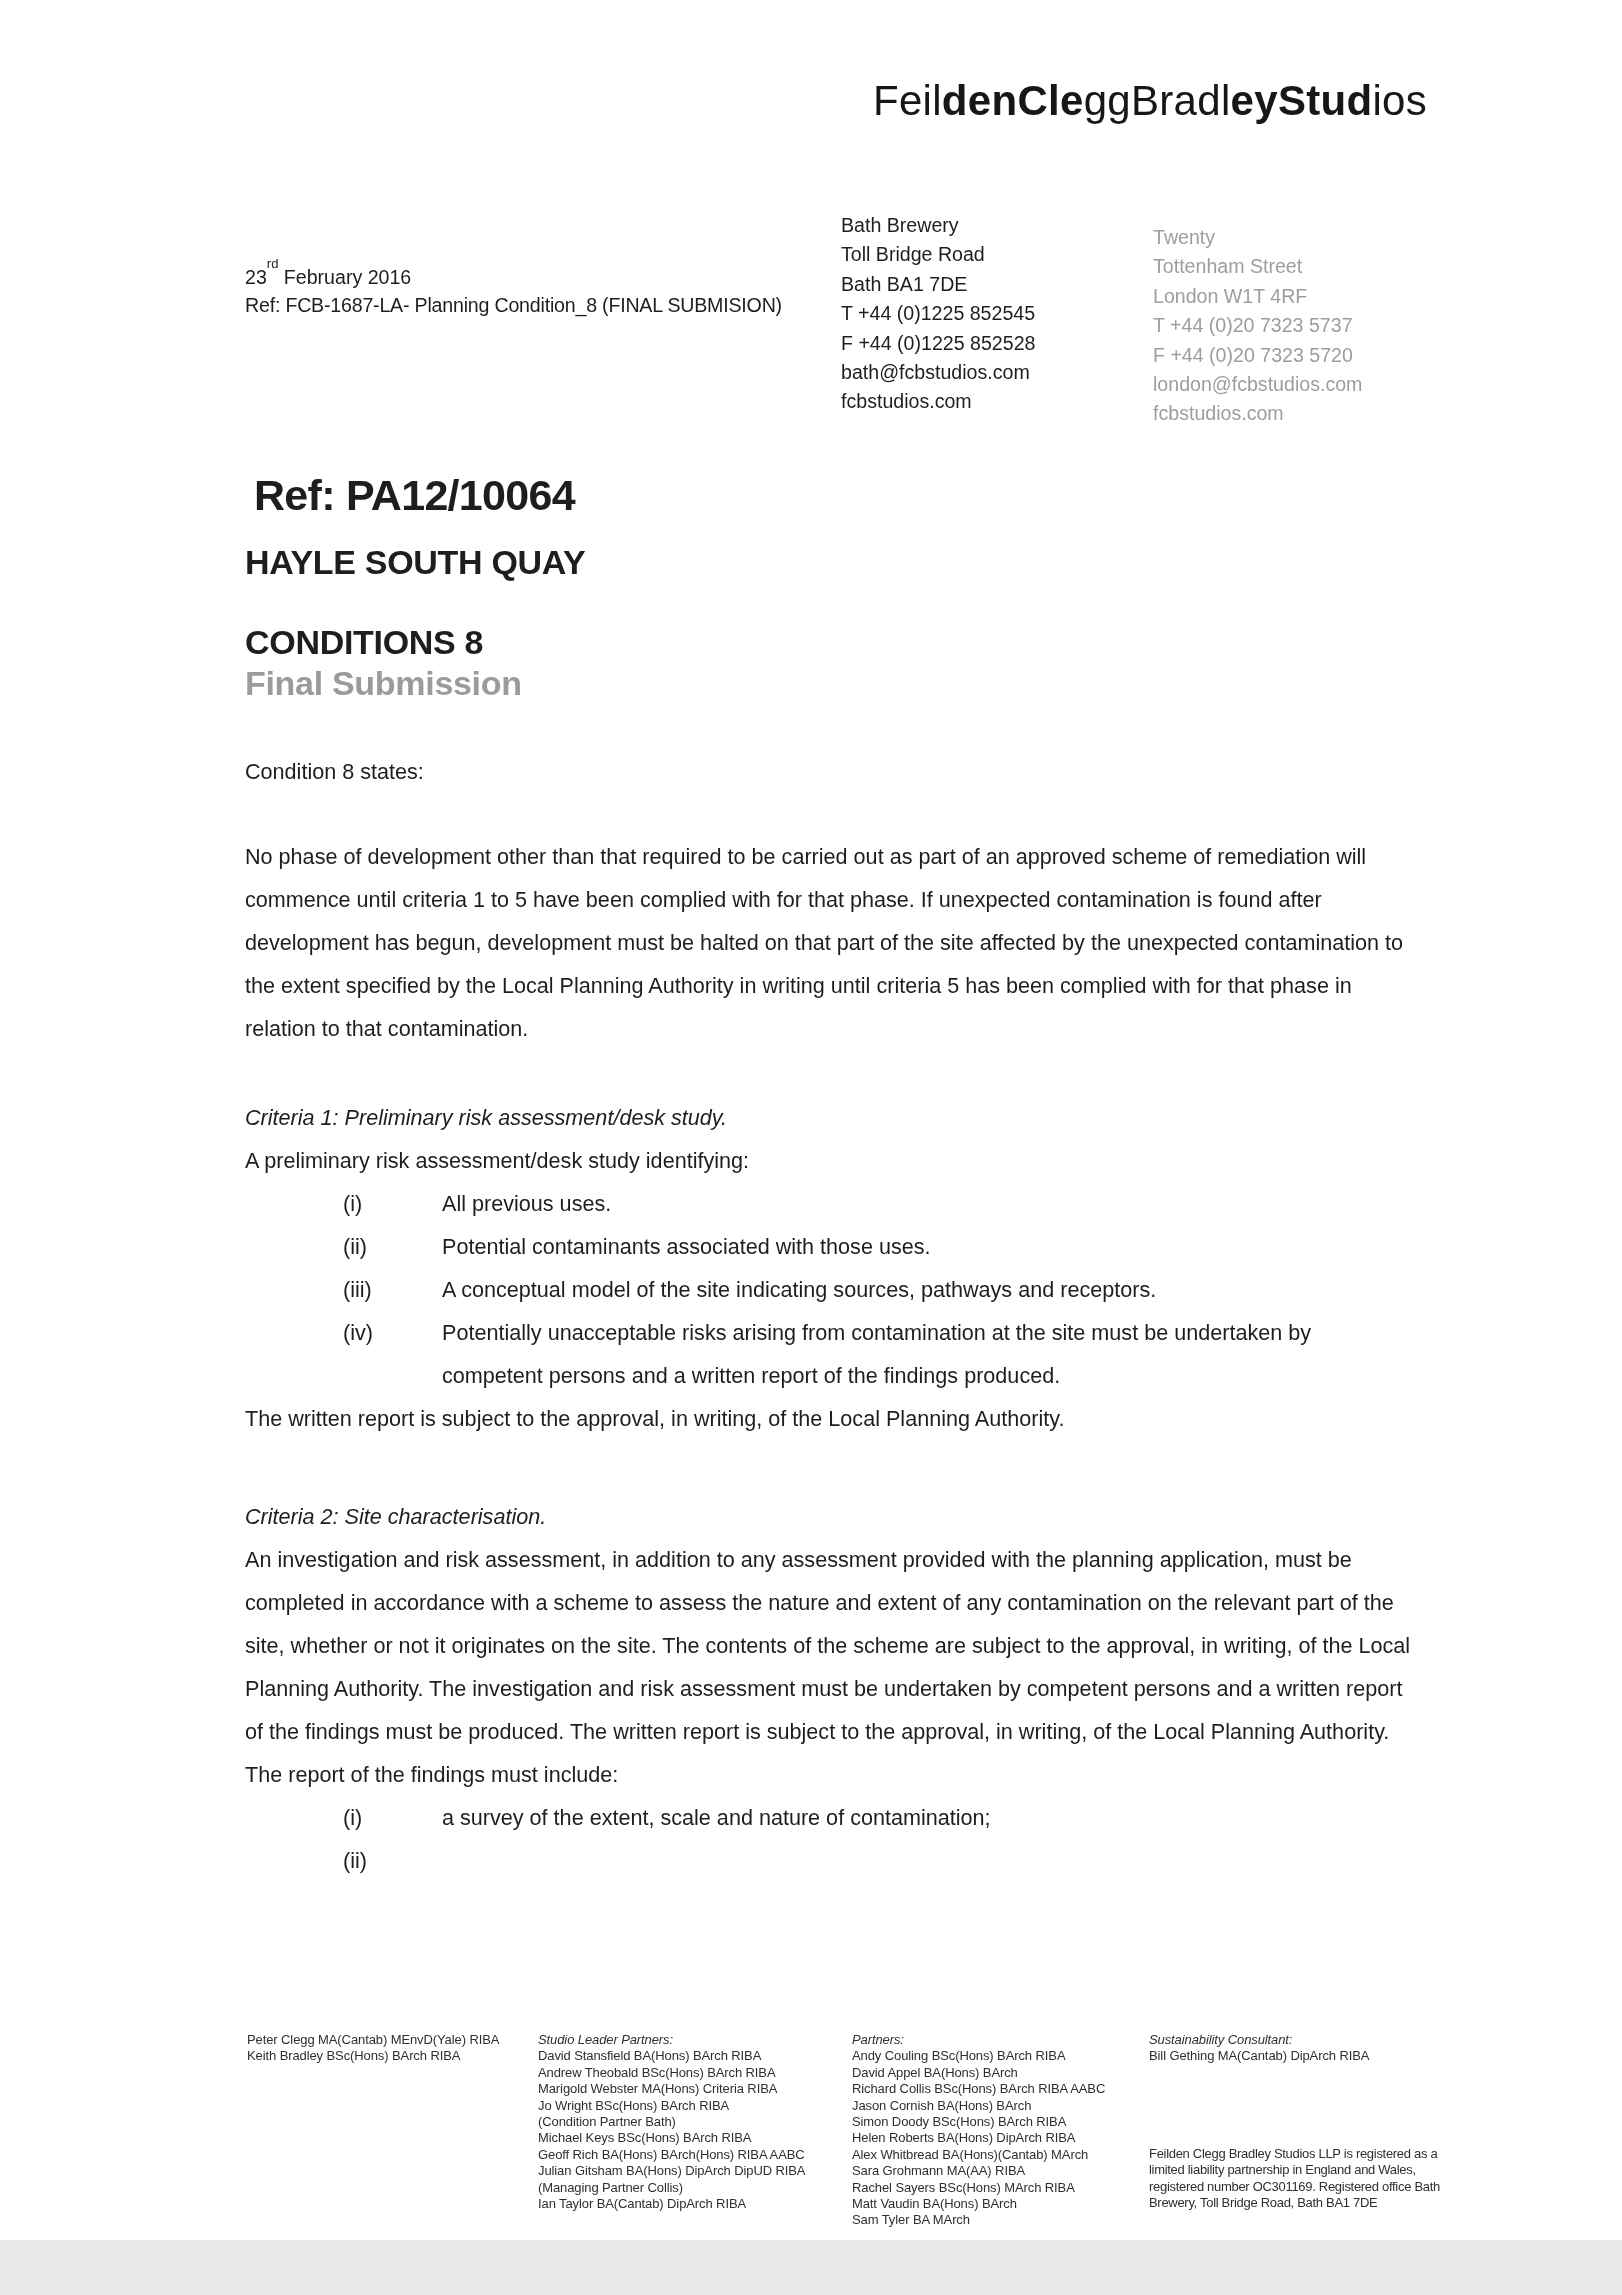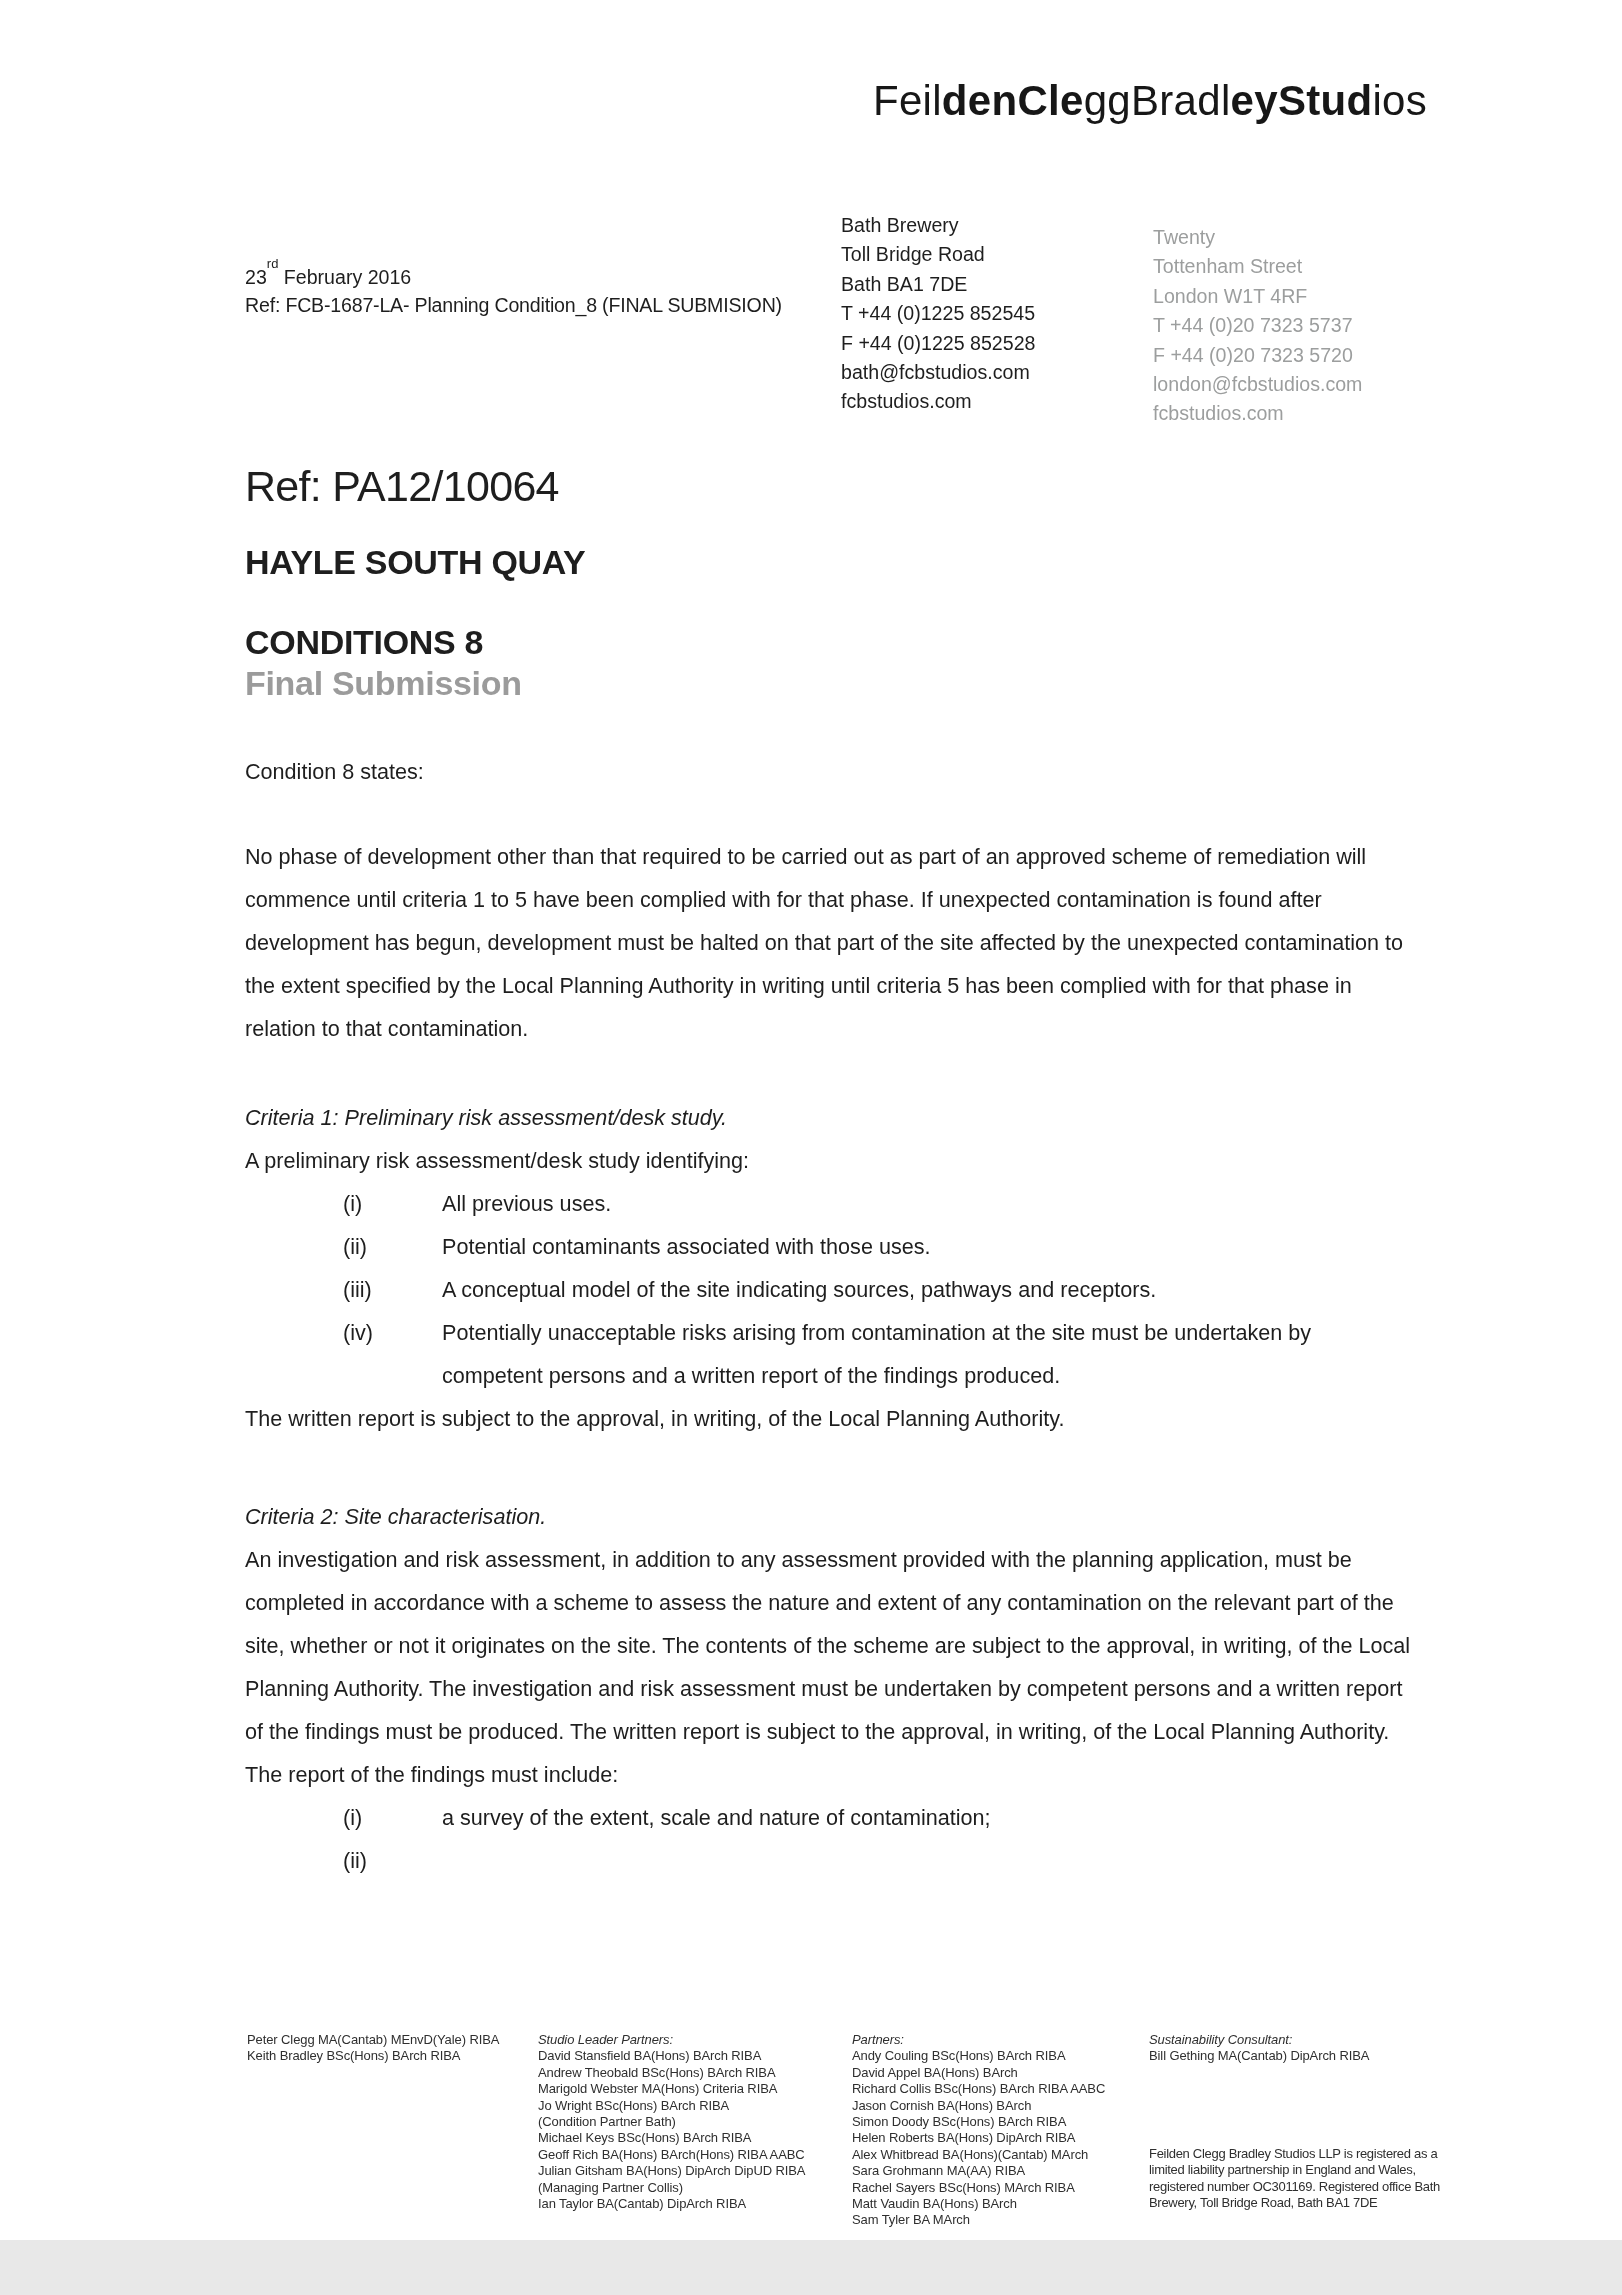--- a/index.html
+++ b/index.html
@@ -29,21 +29,21 @@
     font-size:19.6px;white-space:nowrap;
   }
   .date-line sup{font-size:13px;position:relative;top:-8.5px;}
   .ref-line{
     position:absolute;left:245px;top:294px;
     font-size:19.6px;white-space:nowrap;letter-spacing:-0.2px;
   }
   
   .h-ref{
     position:absolute;left:245px;top:462px;
-    font-size:43px;font-weight:400;letter-spacing:-0.7px;margin:0;
+    font-size:43px;font-weight:700;letter-spacing:-0.7px;margin:9px;
   }
   .h-project{
     position:absolute;left:245px;top:543px;
     font-size:34px;font-weight:700;letter-spacing:-0.3px;margin:0;
   }
   .h-conditions{
     position:absolute;left:245px;top:623px;
     font-size:34px;font-weight:700;letter-spacing:-0.3px;margin:0;
   }
   .h-submission{

